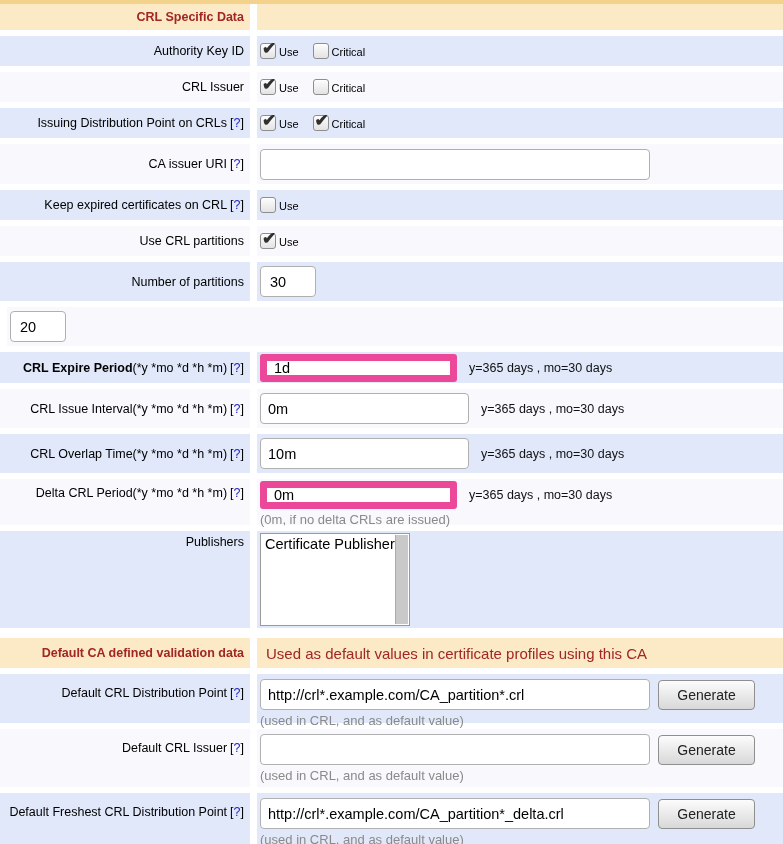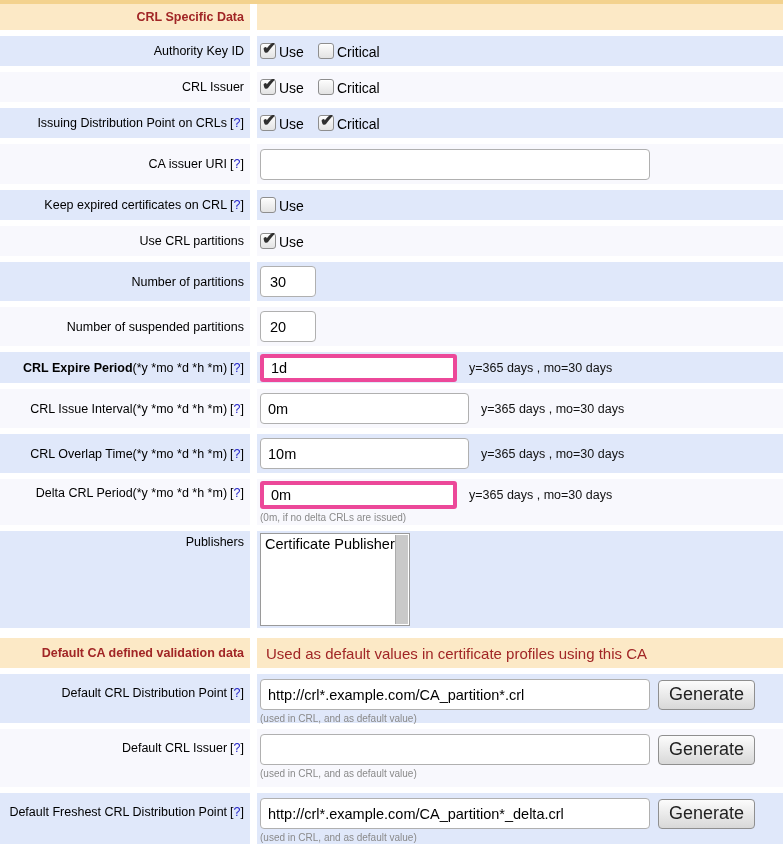--- a/index.html
+++ b/index.html
@@ -39,43 +39,43 @@
     width:16px; height:16px; flex:0 0 16px;
     border:1px solid #8e8e8e; border-radius:3px;
     background:linear-gradient(#fdfdfd,#e3e3e3);
     box-shadow:inset 0 1px 0 rgba(255,255,255,.9);
     position:relative; cursor:pointer;
   }
   .cb.checked::after {
     content:"\2714"; position:absolute; left:1px; top:-6px;
     font-size:17px; font-weight:bold; color:#2f2f2f;
   }
-  .cbl { font-size:14px; margin-left:3px; line-height:13px; }
+  .cbl { font-size:11px; margin-left:3px; line-height:13px; }
   .gap14 { margin-left:14px; }
 
   
   .ti {
     height:31px; border:1px solid #b0b0b0; border-radius:4px;
     background:#fff; font-family:"Liberation Sans", sans-serif;
     font-size:14.5px; color:#000; padding:0 7px; outline:none;
   }
   .w-url { width:390px; }
   .w-period { width:209px; }
   .w-num { width:56px; padding:0 9px; }
-  .hl { border:4px solid #ec4899; border-radius:3px; height:28px; width:197px; }
+  .hl { border:7px solid #ec4899; border-radius:3px; height:28px; width:197px; }
 
   .hint { font-size:12.5px; color:#111; margin-left:12px; white-space:nowrap; }
-  .note { font-size:10px; color:#8a8a8a; margin-top:3px; }
+  .note { font-size:13px; color:#8a8a8a; margin-top:3px; }
 
   .gen {
     margin-left:8px; width:97px; height:30px;
     border:1px solid #8f8f8f; border-radius:4px;
     background:linear-gradient(#fcfcfc,#d8d8d8);
     font-family:"Liberation Sans", sans-serif;
-    font-size:18px; color:#222; cursor:pointer;
+    font-size:14px; color:#222; cursor:pointer;
   }
 
   .col { display:flex; flex-direction:column; align-items:flex-start; }
   .line { display:flex; align-items:center; }
 
   
   .listbox {
     width:150px; height:93px; background:#fff;
     border:1px solid #9a9a9a; position:relative; overflow:hidden;
   }
@@ -181,23 +181,20 @@
 <div class="row" style="height:39px;">
   <div class="cl blue">
     <span class="lbl">Number of partitions</span>
   </div>
   <div class="cr blue">
     <input class="ti w-num" value="30" style="">
   </div>
 </div>
 
 <div class="row" style="height:39px;">
-  <div class="cl lite">
-    <span class="lbl">Number of suspended partitions</span>
-  </div>
   <div class="cr lite">
     <input class="ti w-num" value="20" style="">
   </div>
 </div>
 
 <div class="row" style="height:31px;">
   <div class="cl blue">
     <span class="lbl"><b>CRL Expire Period</b><span>(*y *mo *d *h *m)</span><span class="hm"><span>[</span><a class="q">?</a><span>]</span></span></span>
   </div>
   <div class="cr blue">

